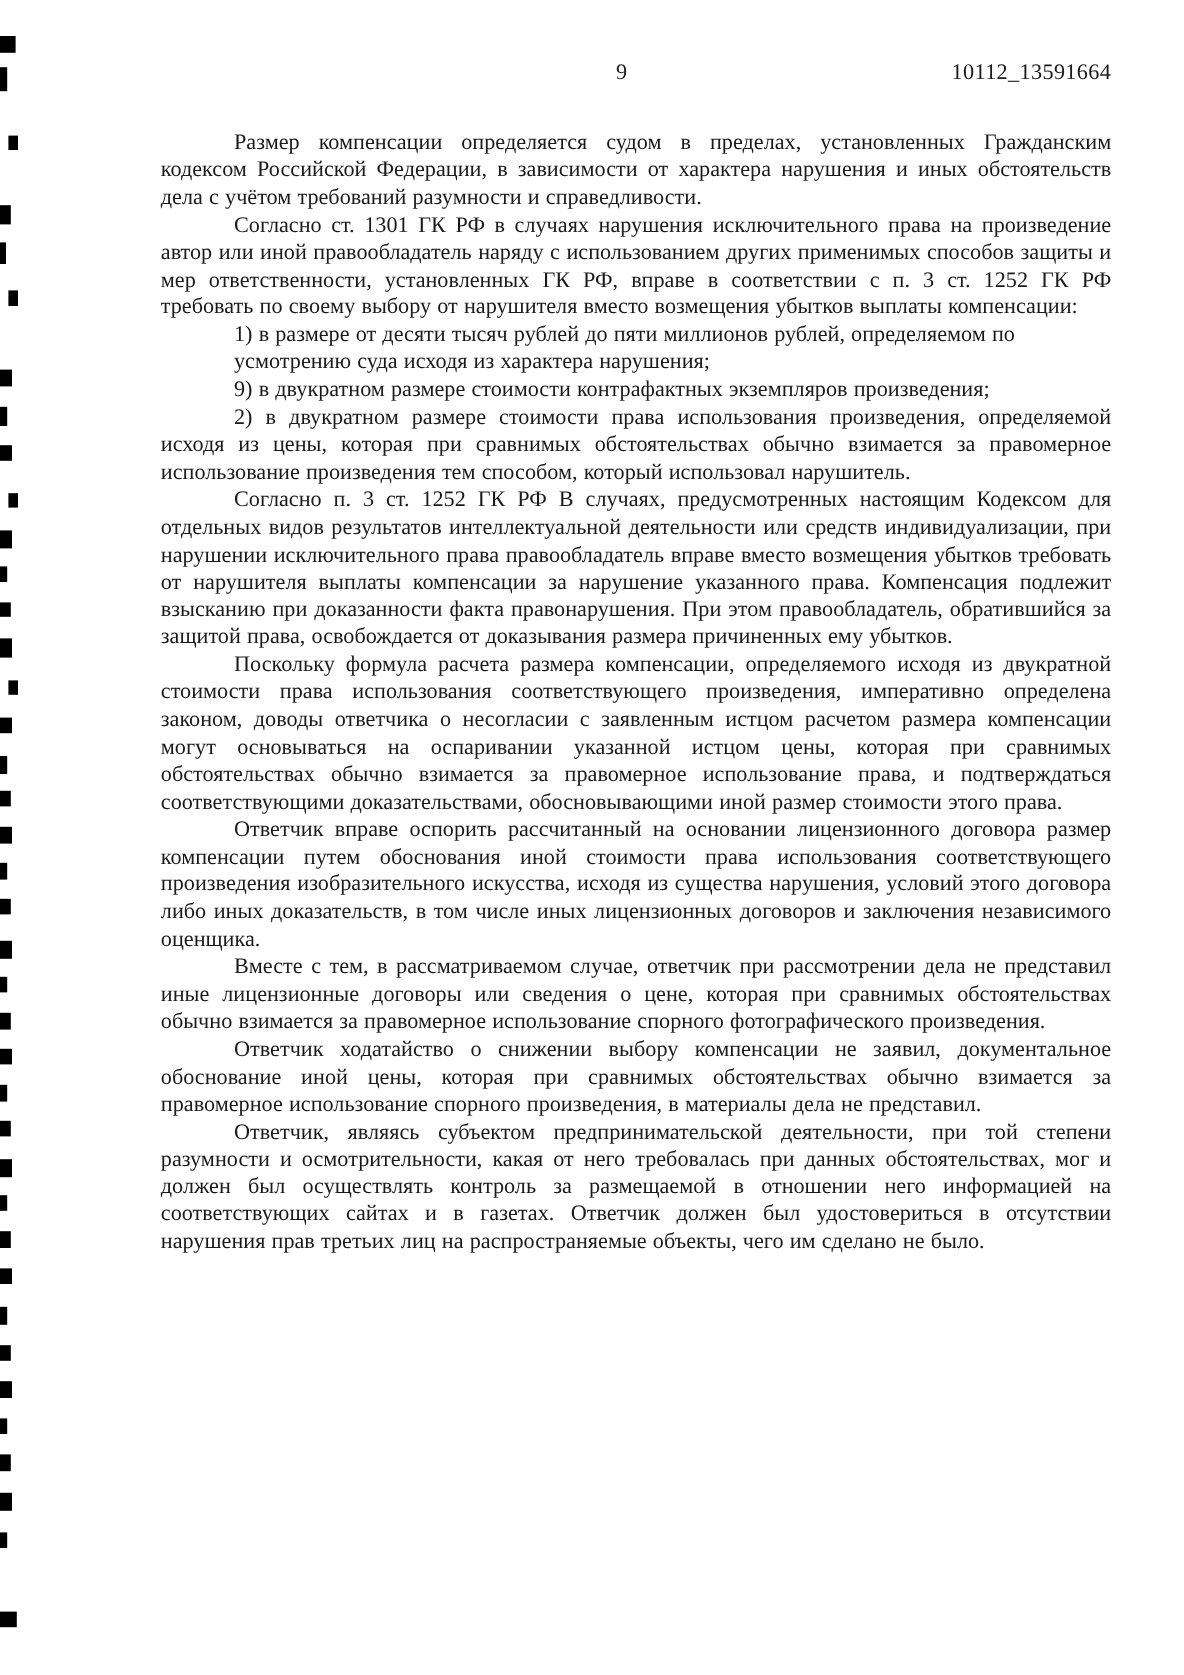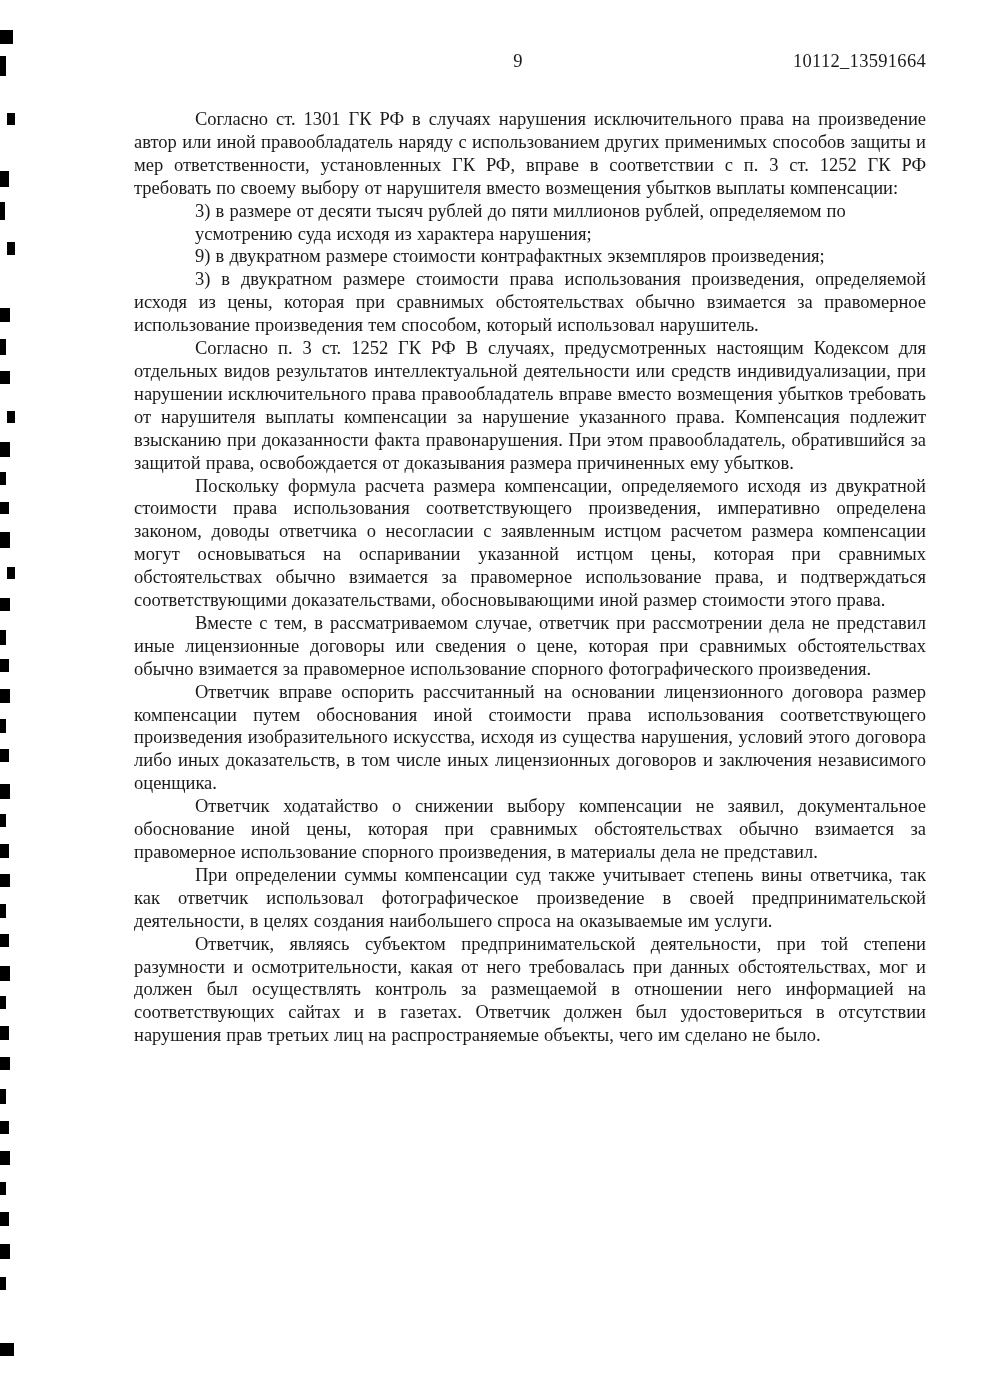--- a/index.html
+++ b/index.html
@@ -52,30 +52,30 @@
 </head>
 <body>
 
 <div class="page">
 
   <div class="page-number">9</div>
 
   <div class="doc-id">10112_13591664</div>
 
   <div class="body-text">
+    <p class="para">Размер компенсации определяется судом в пределах, установленных Гражданским кодексом Российской Федерации, в зависимости от характера нарушения и иных обстоятельств дела с учётом требований разумности и справедливости.</p>
     <p class="para">Согласно ст. 1301 ГК РФ в случаях нарушения исключительного права на произведение автор или иной правообладатель наряду с использованием других применимых способов защиты и мер ответственности, установленных ГК РФ, вправе в соответствии с п. 3 ст. 1252 ГК РФ требовать по своему выбору от нарушителя вместо возмещения убытков выплаты компенсации:</p>
-    <p class="para hang">3)  в размере от десяти тысяч рублей до пяти миллионов рублей, определяемом по усмотрению суда исходя из характера нарушения;</p>
+    <p class="para hang">1)  в размере от десяти тысяч рублей до пяти миллионов рублей, определяемом по усмотрению суда исходя из характера нарушения;</p>
     <p class="para hang">9) в двукратном размере стоимости контрафактных экземпляров произведения;</p>
-    <p class="para">3)  в двукратном размере стоимости права использования произведения, определяемой исходя из цены, которая при сравнимых обстоятельствах обычно взимается за правомерное использование произведения тем способом, который использовал нарушитель.</p>
+    <p class="para">2)  в двукратном размере стоимости права использования произведения, определяемой исходя из цены, которая при сравнимых обстоятельствах обычно взимается за правомерное использование произведения тем способом, который использовал нарушитель.</p>
     <p class="para">Согласно п. 3 ст. 1252 ГК РФ В случаях, предусмотренных настоящим Кодексом для отдельных видов результатов интеллектуальной деятельности или средств индивидуализации, при нарушении исключительного права правообладатель вправе вместо возмещения убытков требовать от нарушителя выплаты компенсации за нарушение указанного права. Компенсация подлежит взысканию при доказанности факта правонарушения. При этом правообладатель, обратившийся за защитой права, освобождается от доказывания размера причиненных ему убытков.</p>
     <p class="para">Поскольку формула расчета размера компенсации, определяемого исходя из двукратной стоимости права использования соответствующего произведения, императивно определена законом, доводы ответчика о несогласии с заявленным истцом расчетом размера компенсации могут основываться на оспаривании указанной истцом цены, которая при сравнимых обстоятельствах обычно взимается за правомерное использование права, и подтверждаться соответствующими доказательствами, обосновывающими иной размер стоимости этого права.</p>
+    <p class="para">Ответчик вправе оспорить рассчитанный на основании лицензионного договора размер компенсации путем обоснования иной стоимости права использования соответствующего произведения изобразительного искусства, исходя из существа нарушения, условий этого договора либо иных доказательств, в том числе иных лицензионных договоров и заключения независимого оценщика.</p>
     <p class="para">Вместе с тем, в рассматриваемом случае, ответчик при рассмотрении дела не представил иные лицензионные договоры или сведения о цене, которая при сравнимых обстоятельствах обычно взимается за правомерное использование спорного фотографического произведения.</p>
-    <p class="para">Ответчик вправе оспорить рассчитанный на основании лицензионного договора размер компенсации путем обоснования иной стоимости права использования соответствующего произведения изобразительного искусства, исходя из существа нарушения, условий этого договора либо иных доказательств, в том числе иных лицензионных договоров и заключения независимого оценщика.</p>
     <p class="para">Ответчик ходатайство о снижении выбору компенсации не заявил, документальное обоснование иной цены, которая при сравнимых обстоятельствах обычно взимается за правомерное использование спорного произведения, в материалы дела не представил.</p>
-    <p class="para">При определении суммы компенсации суд также учитывает степень вины ответчика, так как ответчик использовал фотографическое произведение в своей предпринимательской деятельности, в целях создания наибольшего спроса на оказываемые им услуги.</p>
     <p class="para">Ответчик, являясь субъектом предпринимательской деятельности, при той степени разумности и осмотрительности, какая от него требовалась при данных обстоятельствах, мог и должен был осуществлять контроль за размещаемой в отношении него информацией на соответствующих сайтах и в газетах. Ответчик должен был удостовериться в отсутствии нарушения прав третьих лиц на распространяемые объекты, чего им сделано не было.</p>
   </div>
 
   <div class="scan-marks">
       <div class="scan-mark" style="left: 0px; top: 30px; width: 13px; height: 14px; background: rgb(0, 0, 0);"></div>
       <div class="scan-mark" style="left: 0px; top: 56px; width: 6px; height: 20px; background: rgb(0, 0, 0);"></div>
       <div class="scan-mark" style="left: 7px; top: 113px; width: 8px; height: 12px; background: rgb(0, 0, 0);"></div>
       <div class="scan-mark" style="left: 0px; top: 171px; width: 9px; height: 16px; background: rgb(0, 0, 0);"></div>
       <div class="scan-mark" style="left: 0px; top: 202px; width: 5px; height: 18px; background: rgb(0, 0, 0);"></div>
       <div class="scan-mark" style="left: 7px; top: 242px; width: 8px; height: 13px; background: rgb(0, 0, 0);"></div>

